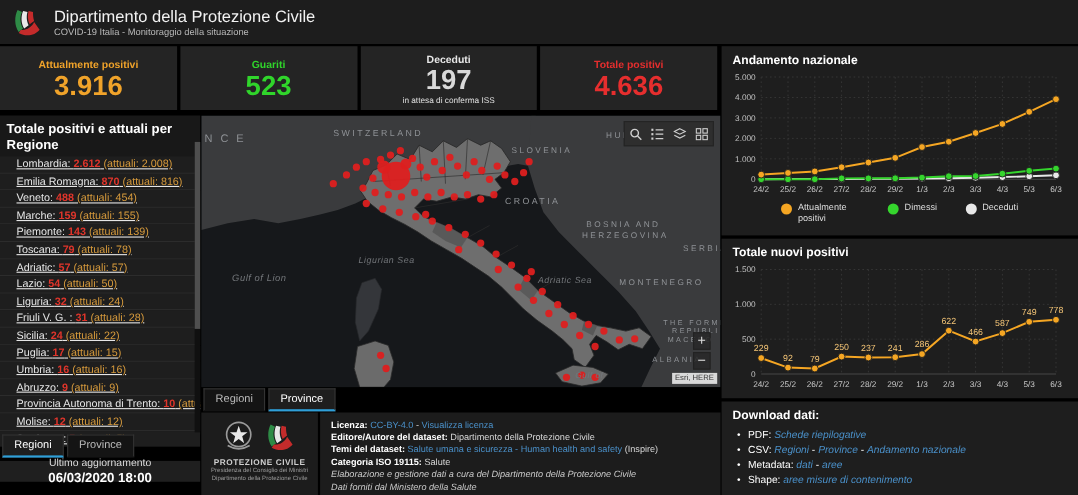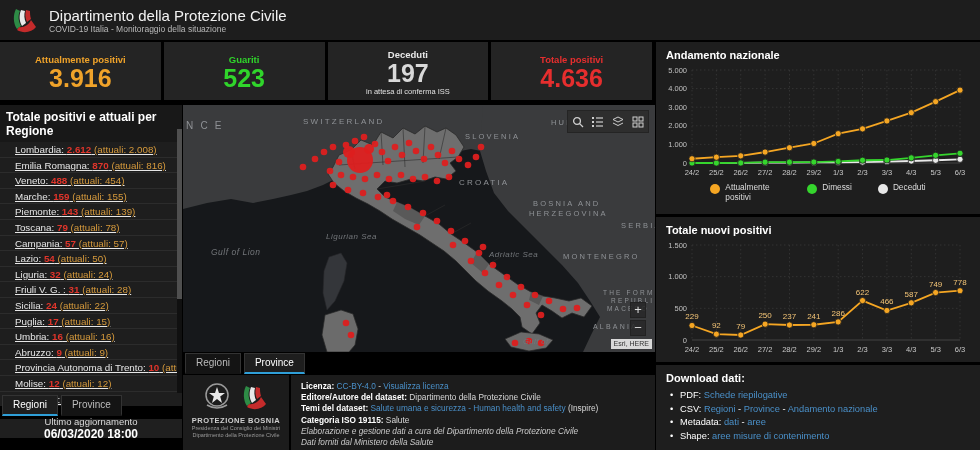--- a/index.html
+++ b/index.html
@@ -83,21 +83,21 @@
   .p-title { color:#fff; font-size:11px; font-weight:bold; padding:7px 10px 1px; }
   .legend { display:flex; justify-content:center; gap:26px; margin-top:1px; }
   .legend-item { display:flex; align-items:flex-start; gap:5px; cursor:pointer; }
   .legend-dot { width:10px; height:10px; border-radius:50%; margin-top:1px; flex:none; }
   .legend-label { color:#ddd; font-size:8.3px; line-height:9.5px; max-width:56px; }
 
   .downloads ul { list-style:none; margin-top:5px; }
   .downloads li { font-size:9.3px; line-height:13.5px; color:#fff; padding-left:14px; position:relative; }
   .downloads li:before { content:"•"; position:absolute; left:4px; color:#fff; }
   .downloads .dl-label { font-weight:normal; color:#fff; }
-  .downloads .dl-link { color:#4a90c9; cursor:pointer; }
+  .downloads .dl-link { color:#4a90c9; cursor:pointer;font-style:italic; }
 </style>
 </head>
 <body>
 
 <div class="header">
   <svg class="logo" viewBox="0 0 30 30">
     <path d="M6 4 C3 10 3 18 7 24 L11 21 C8 16 8 10 10 6 Z" fill="#2e8b46"></path>
     <path d="M11 5 C9 10 9 16 12 21 L16 18 C14 14 14 9 15 6 Z" fill="#e8e8e8"></path>
     <path d="M16 5 C15 9 15 13 17 17 L21 14 C20 11 20 8 20 6 Z" fill="#c42b2b"></path>
     <path d="M7 25 C14 29 22 27 26 22 L21 15 C19 20 13 23 9 22 Z" fill="#c42b2b"></path>
@@ -132,21 +132,21 @@
 
   <div class="panel sidebar">
     <div class="s-title">Totale positivi e attuali per Regione</div>
     <ul class="region-list">
         <li><span class="rname">Lombardia: </span><span class="rtotal">2.612</span><span class="ratt"> (attuali: 2.008)</span></li>
         <li><span class="rname">Emilia Romagna: </span><span class="rtotal">870</span><span class="ratt"> (attuali: 816)</span></li>
         <li><span class="rname">Veneto: </span><span class="rtotal">488</span><span class="ratt"> (attuali: 454)</span></li>
         <li><span class="rname">Marche: </span><span class="rtotal">159</span><span class="ratt"> (attuali: 155)</span></li>
         <li><span class="rname">Piemonte: </span><span class="rtotal">143</span><span class="ratt"> (attuali: 139)</span></li>
         <li><span class="rname">Toscana: </span><span class="rtotal">79</span><span class="ratt"> (attuali: 78)</span></li>
-        <li><span class="rname">Campania: </span><span class="rtotal">57</span><span class="ratt"> (attuali: 57)</span></li>
+        <li><span class="rname">Adriatic: </span><span class="rtotal">57</span><span class="ratt"> (attuali: 57)</span></li>
         <li><span class="rname">Lazio: </span><span class="rtotal">54</span><span class="ratt"> (attuali: 50)</span></li>
         <li><span class="rname">Liguria: </span><span class="rtotal">32</span><span class="ratt"> (attuali: 24)</span></li>
         <li><span class="rname">Friuli V. G. : </span><span class="rtotal">31</span><span class="ratt"> (attuali: 28)</span></li>
         <li><span class="rname">Sicilia: </span><span class="rtotal">24</span><span class="ratt"> (attuali: 22)</span></li>
         <li><span class="rname">Puglia: </span><span class="rtotal">17</span><span class="ratt"> (attuali: 15)</span></li>
         <li><span class="rname">Umbria: </span><span class="rtotal">16</span><span class="ratt"> (attuali: 16)</span></li>
         <li><span class="rname">Abruzzo: </span><span class="rtotal">9</span><span class="ratt"> (attuali: 9)</span></li>
         <li><span class="rname">Provincia Autonoma di Trento: </span><span class="rtotal">10</span><span class="ratt"> (attuali: 10)</span></li>
         <li><span class="rname">Molise: </span><span class="rtotal">12</span><span class="ratt"> (attuali: 12)</span></li>
         <li><span class="rname">Sardegna: </span><span class="rtotal">5</span><span class="ratt"> (attuali: 5)</span></li>
@@ -337,21 +337,21 @@
         <path d="M15 6 L17 12 L23 12 L18.2 15.6 L20 22 L15 18 L10 22 L11.8 15.6 L7 12 L13 12 Z" fill="#e8e8e8"></path>
         <path d="M5 24 Q15 30 25 24" fill="none" stroke="#9a9a9a" stroke-width="1.5"></path>
       </svg>
       <svg width="30" height="32" viewBox="0 0 30 30">
         <path d="M6 4 C3 10 3 18 7 24 L11 21 C8 16 8 10 10 6 Z" fill="#2e8b46"></path>
         <path d="M11 5 C9 10 9 16 12 21 L16 18 C14 14 14 9 15 6 Z" fill="#e8e8e8"></path>
         <path d="M16 5 C15 9 15 13 17 17 L21 14 C20 11 20 8 20 6 Z" fill="#c42b2b"></path>
         <path d="M7 25 C14 29 22 27 26 22 L21 15 C19 20 13 23 9 22 Z" fill="#c42b2b"></path>
       </svg>
     </div>
-    <div class="l-name">PROTEZIONE BOSNIA</div>
+    <div class="l-name">PROTEZIONE CIVILE</div>
     <div class="l-line">Presidenza del Consiglio dei Ministri</div>
     <div class="l-line">Dipartimento della Protezione Civile</div>
   </div>
 
   <div class="panel license">
       <div class="lic-row"><b>Licenza:</b><span class="lnk"> CC-BY-4.0</span><span> - </span><span class="lnk">Visualizza licenza</span></div>
       <div class="lic-row"><b>Editore/Autore del dataset:</b><span> Dipartimento della Protezione Civile</span></div>
       <div class="lic-row"><b>Temi del dataset:</b><span class="lnk"> Salute umana e sicurezza - Human health and safety</span><span> (Inspire)</span></div>
       <div class="lic-row"><b>Categoria ISO 19115:</b><span> Salute</span></div>
       <div class="lic-row italic"><span>Elaborazione e gestione dati a cura del Dipartimento della Protezione Civile</span></div>

